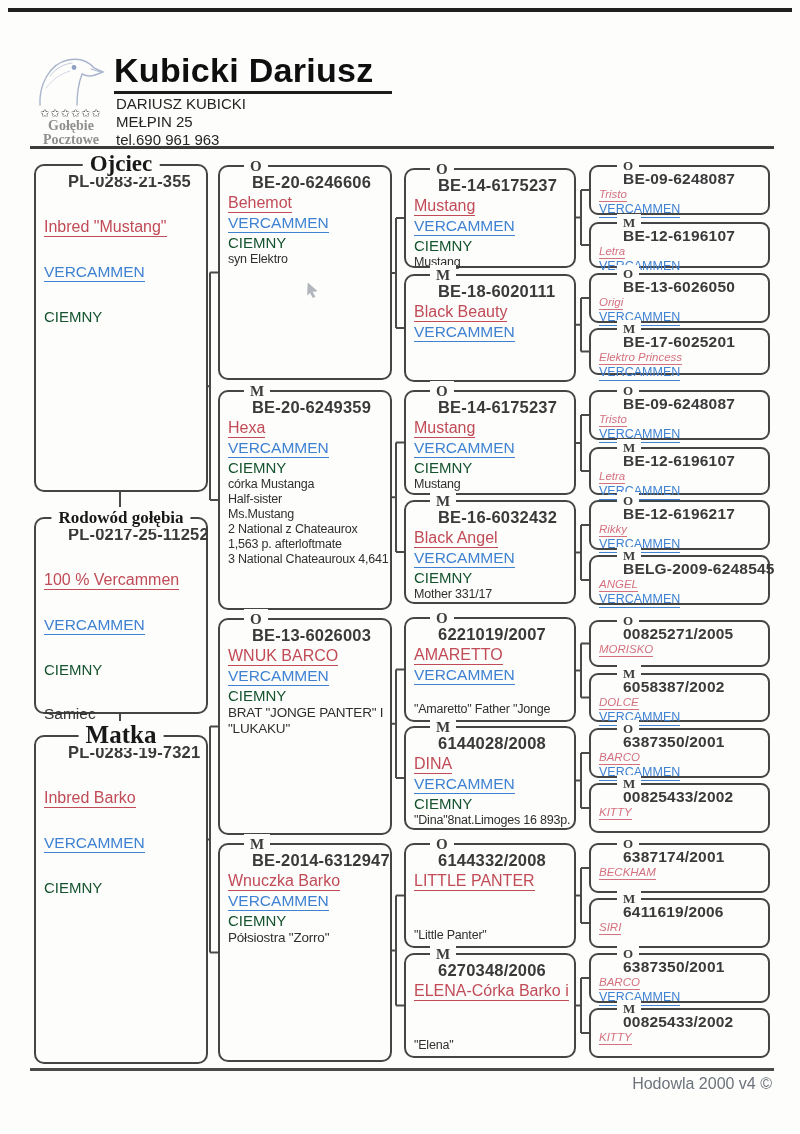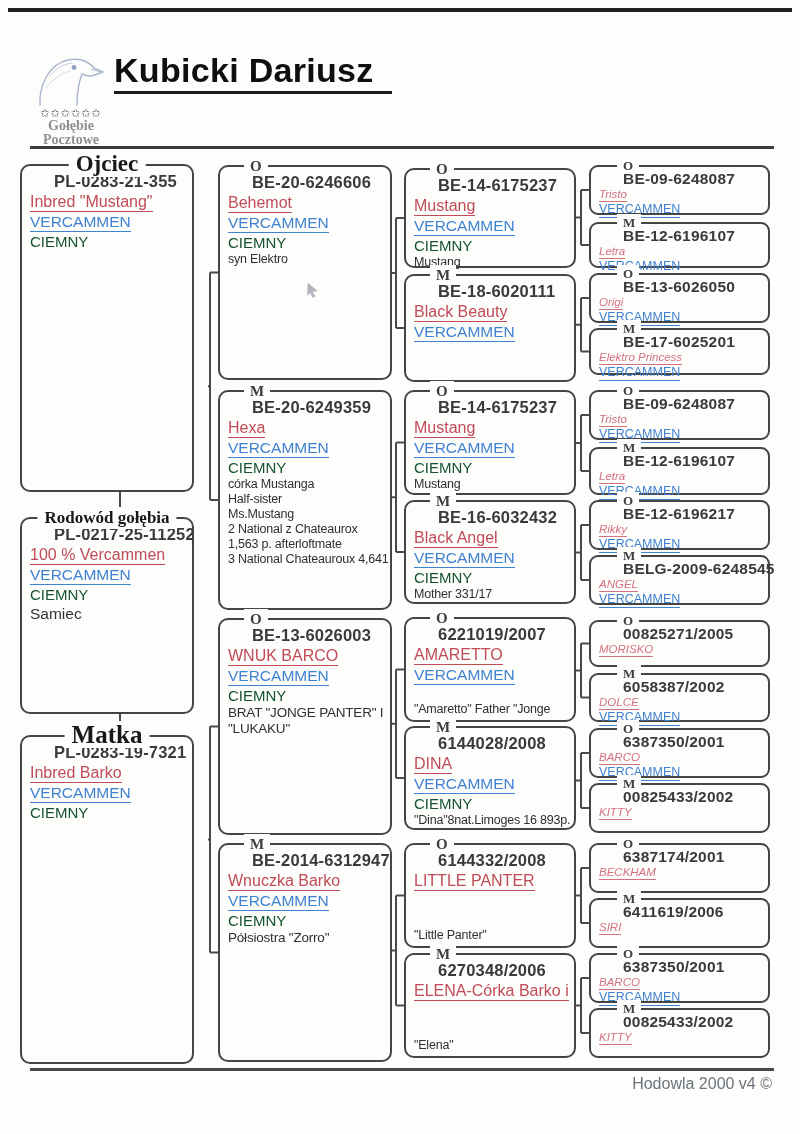--- a/index.html
+++ b/index.html
@@ -15,21 +15,21 @@
   #logo svg{display:block;margin:0 auto;}
   #logo .stars{font-size:11px;letter-spacing:1px;color:#4c4c4c;line-height:12px;margin-top:1px;white-space:nowrap;}
   #logo .gtext{font-family:"Liberation Serif",serif;font-weight:bold;font-size:14px;color:#8f8f8f;line-height:14px;text-align:center;}
   #title{position:absolute;left:114px;top:50px;font-size:34px;font-weight:bold;color:#0f0f0f;
          border-bottom:3px solid #1c1c1c;padding:0 18px 1px 0;letter-spacing:.3px;line-height:40px;white-space:nowrap;}
   #ownerblock{position:absolute;left:116px;top:95px;font-size:15px;color:#252525;line-height:18px;}
 
   
   .box{position:absolute;background:#fdfdfc;border:2px solid #454545;border-radius:10px;
        padding:5px 6px 3px 8px;display:flex;flex-direction:column;box-sizing:border-box;}
-  .c1{left:20px;width:174px;}
+  .c1{left:34px;width:174px;gap:25px;}
   .c2{left:218px;width:174px;}
   .c3{left:404px;width:172px;}
   .c4{left:589px;width:181px;border-radius:9px;padding:3px 6px 2px 8px;}
   .biglab{position:absolute;top:-16px;left:50%;transform:translateX(-50%);background:#fdfdfc;padding:0 7px;
           font-family:"Liberation Serif",serif;font-weight:bold;font-size:23px;color:#181818;
           white-space:nowrap;line-height:27px;}
   #b-s .biglab{font-size:17px;line-height:22px;top:-12px;}
   #b-m .biglab{font-size:25px;}
   .om{position:absolute;top:-11px;left:24px;background:#fdfdfc;padding:0 6px;
       font-family:"Liberation Serif",serif;font-weight:bold;font-size:15px;color:#3d3d3d;line-height:20px;}
@@ -127,20 +127,25 @@
         <path d="M16,22 C22,14 30,10 38,9" stroke-width="1" opacity=".7"></path>
         <path d="M12,34 C18,26 26,20 36,17" stroke-width="1" opacity=".5"></path>
         <circle cx="40" cy="13.5" r="2.4" fill="#8fa0c2" stroke="none"></circle>
       </g>
     </svg>
     <div class="stars">✩✩✩✩✩✩</div>
     <div class="gtext">Gołębie</div>
     <div class="gtext">Pocztowe</div>
   </div>
   <div id="title">Kubicki Dariusz</div>
+  <div id="ownerblock">
+    <div>DARIUSZ KUBICKI</div>
+    <div>MEŁPIN 25</div>
+    <div>tel.690 961 963</div>
+  </div>
 
   <div class="box c1" id="b-f" style="top:164px;height:328px">
     <span class="biglab">Ojciec</span>
     <div class="ring">PL-0283-21-355</div>
     <div class="nm">Inbred "Mustang"</div>
     <div class="st">VERCAMMEN</div>
     <div class="cl">CIEMNY</div>
   </div>
 
   <div class="box c1" id="b-s" style="top:517px;height:197px">

